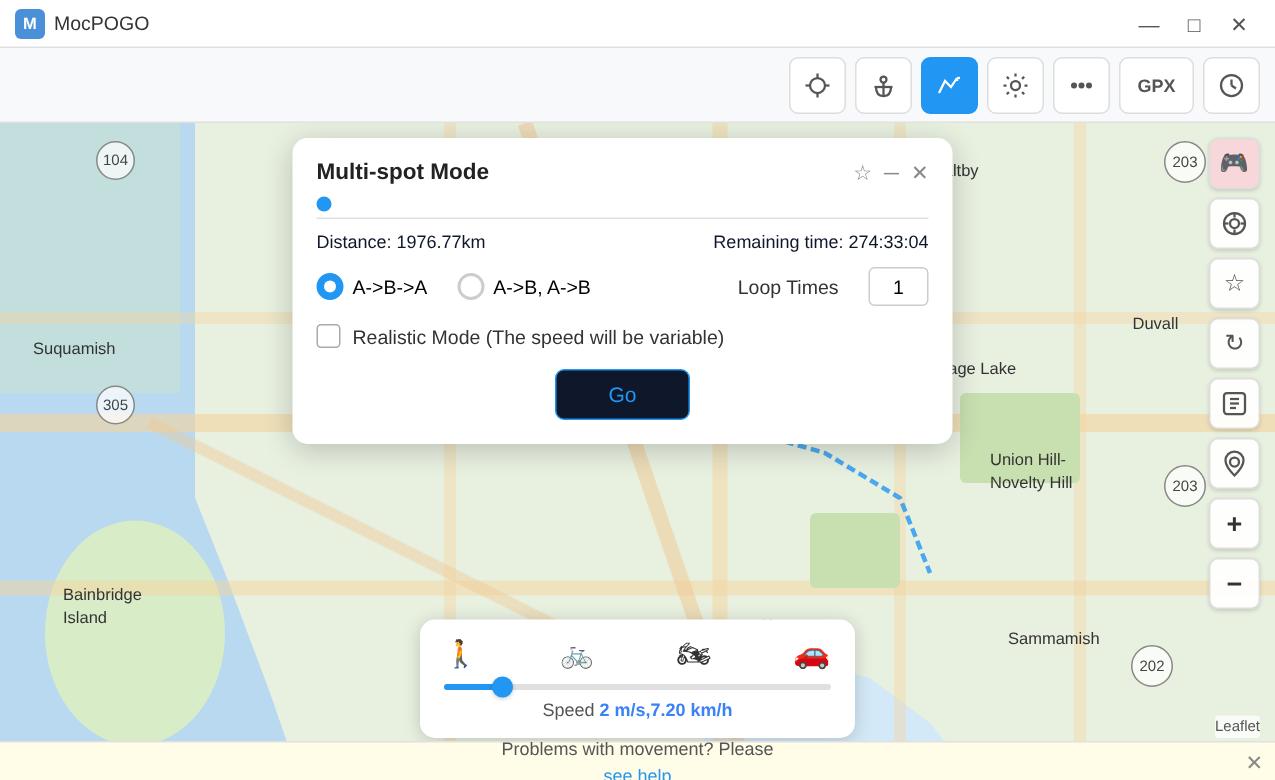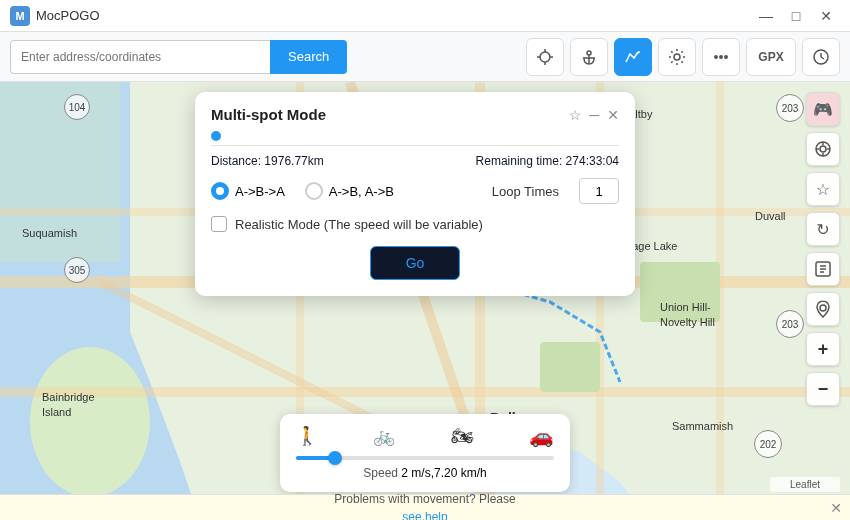--- a/index.html
+++ b/index.html
@@ -258,21 +258,21 @@
       left: 15%;
       top: 50%;
       transform: translate(-50%, -50%);
       width: 14px; height: 14px;
       background: #2196F3;
       border-radius: 50%;
       box-shadow: 0 1px 3px rgba(0,0,0,0.2);
     }
 
     #speed-label-row { text-align: center; font-size: 12px; color: #555; }
-    #speed-value { color: #000000; font-weight: 400; }
+    #speed-value { color: #3b82f6; font-weight: 700; }
 
     
     #bottom-bar {
       position: absolute;
       bottom: 0;
       left: 0;
       right: 0;
       height: 26px;
       background: #fffde7;
       border-top: 1px solid #e0e0e0;
@@ -307,44 +307,40 @@
     }
 
     
     #leaflet-attr {
       position: absolute;
       bottom: 28px;
       right: 10px;
       font-size: 10px;
       color: #555;
       background: rgba(255,255,255,0.7);
-      padding: 2px 20px;
+      padding: 2px 0;
       border-radius: 2px;
     }
   </style>
 </head>
 <body>
 
 <div id="titlebar">
   <div id="titlebar-left">
     <div id="titlebar-logo">M</div>
     <span id="titlebar-title">MocPOGO</span>
   </div>
   <div id="titlebar-controls">
     <div class="title-btn">—</div>
     <div class="title-btn">□</div>
     <div class="title-btn close">✕</div>
   </div>
 </div>
 
 <div id="toolbar">
-  <div id="search-container">
-    <input id="search-input" type="text" placeholder="Enter address/coordinates" style="">
-    <button id="search-btn">Search</button>
-  </div>
   <div id="toolbar-spacer"></div>
   <div id="toolbar-right">
     <div class="tool-btn">
       <svg width="18" height="18" viewBox="0 0 18 18" fill="none" stroke="#555" stroke-width="1.5">
         <circle cx="9" cy="9" r="5"></circle>
         <line x1="9" y1="1" x2="9" y2="4"></line>
         <line x1="9" y1="14" x2="9" y2="17"></line>
         <line x1="1" y1="9" x2="4" y2="9"></line>
         <line x1="14" y1="9" x2="17" y2="9"></line>
       </svg>

